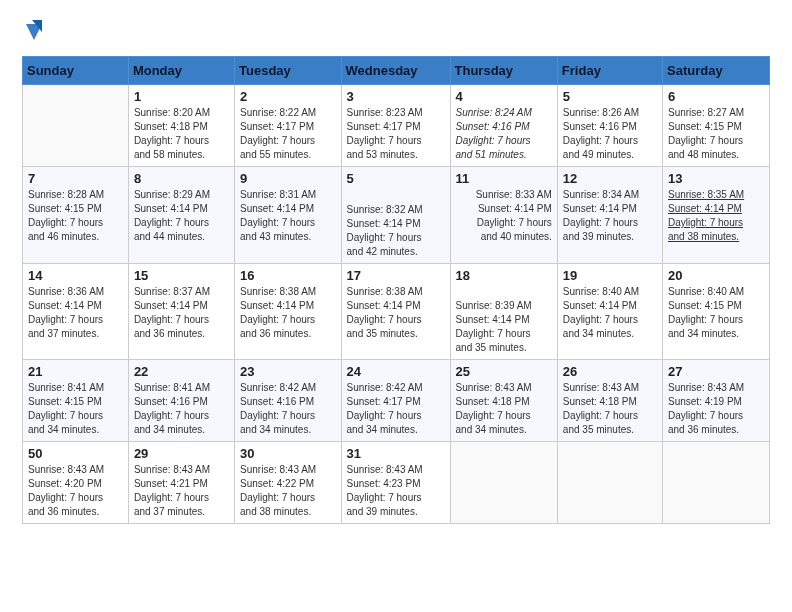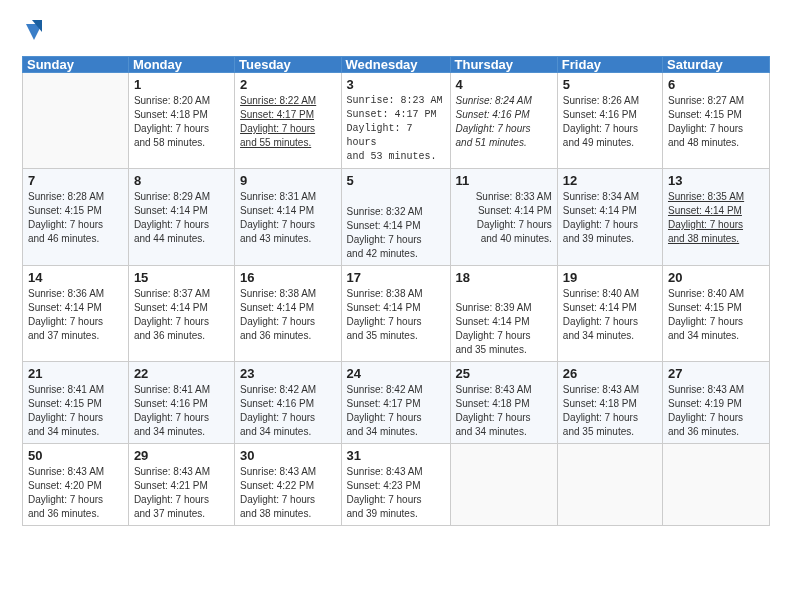--- a/index.html
+++ b/index.html
@@ -46,24 +46,24 @@
       font-size: 14px;
       color: #444;
     }
     .calendar {
       width: 100%;
       border-collapse: collapse;
       border: 1px solid #ccc;
     }
     .calendar th {
       background: #3a7ec8;
-      color: #ffffff;
+      color: #0f172a;
       font-size: 13px;
       font-weight: bold;
-      padding: 0 4px;
+      padding: 6px 4px;
       text-align: left;
       border: 1px solid #5090d0;
     }
     .calendar td {
       border: 1px solid #ccc;
       vertical-align: top;
       padding: 4px 5px;
       width: 113px;
       min-height: 80px;
       background: #fff;
@@ -126,28 +126,28 @@
           <td class="empty"></td>
           <td>
             <div class="day-num">1</div>
             <div class="day-info" style="white-space: pre-line;">Sunrise: 8:20 AM
 Sunset: 4:18 PM
 Daylight: 7 hours
 and 58 minutes.</div>
           </td>
           <td>
             <div class="day-num">2</div>
-            <div class="day-info" style="white-space: pre-line; text-decoration: underline;">Sunrise: 8:22 AM
+            <div class="day-info" style="white-space: pre-line;">Sunrise: 8:22 AM
 Sunset: 4:17 PM
 Daylight: 7 hours
 and 55 minutes.</div>
           </td>
           <td>
             <div class="day-num">3</div>
-            <div class="day-info" style="white-space: pre-line; font-family: Liberation Mono, monospace;">Sunrise: 8:23 AM
+            <div class="day-info" style="white-space: pre-line;">Sunrise: 8:23 AM
 Sunset: 4:17 PM
 Daylight: 7 hours
 and 53 minutes.</div>
           </td>
           <td>
             <div class="day-num">4</div>
             <div class="day-info" style="white-space: pre-line; font-style: italic;">Sunrise: 8:24 AM
 Sunset: 4:16 PM
 Daylight: 7 hours
 and 51 minutes.</div>

